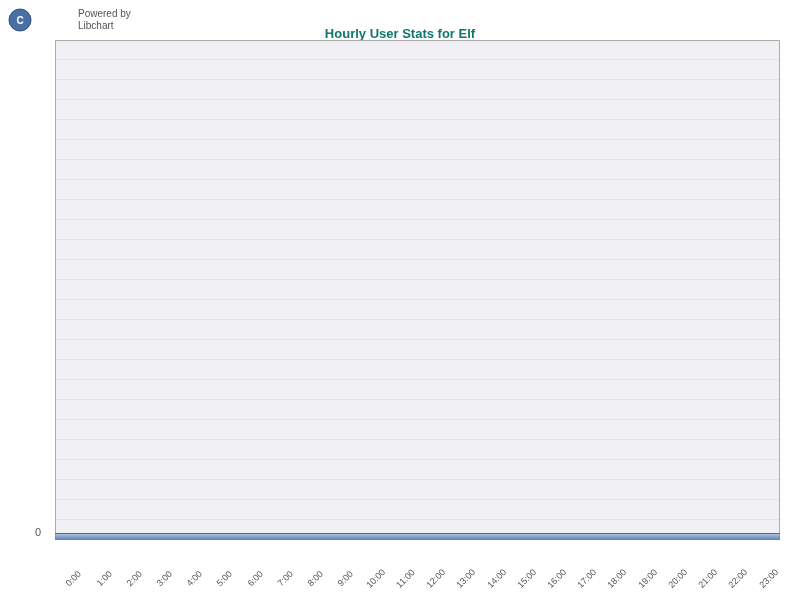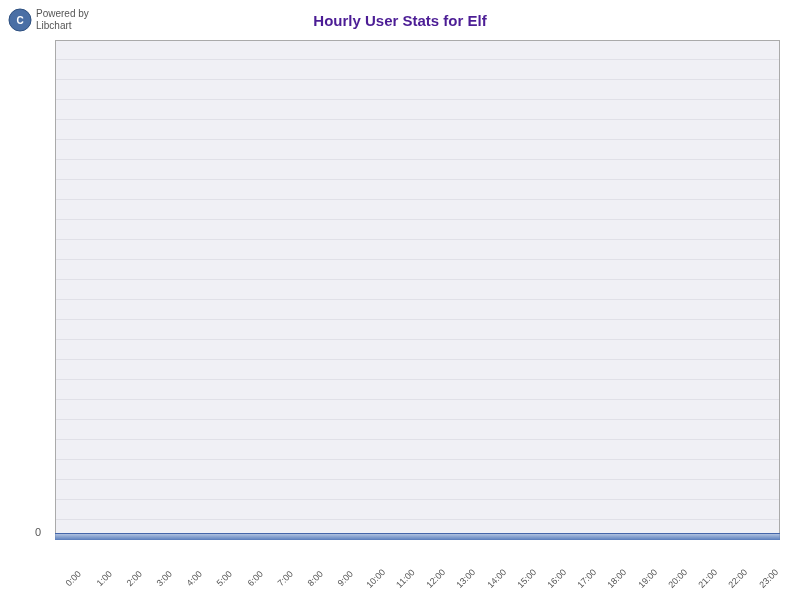--- a/index.html
+++ b/index.html
@@ -22,28 +22,29 @@
 
     .powered-by-logo {
       width: 24px;
       height: 24px;
     }
 
     .powered-by-text {
       font-size: 10px;
       color: #555;
       line-height: 1.2;
+      margin-left: 42px;
     }
 
     .chart-title {
       text-align: center;
-      font-size: 15px;
+      font-size: 13px;
       font-weight: bold;
-      color: #4c1d95;
-      padding-top: 12px;
+      color: #0f766e;
+      padding-top: 26px;
     }
 
     .chart-container {
       position: absolute;
       top: 40px;
       left: 55px;
       right: 20px;
       bottom: 60px;
     }
 

